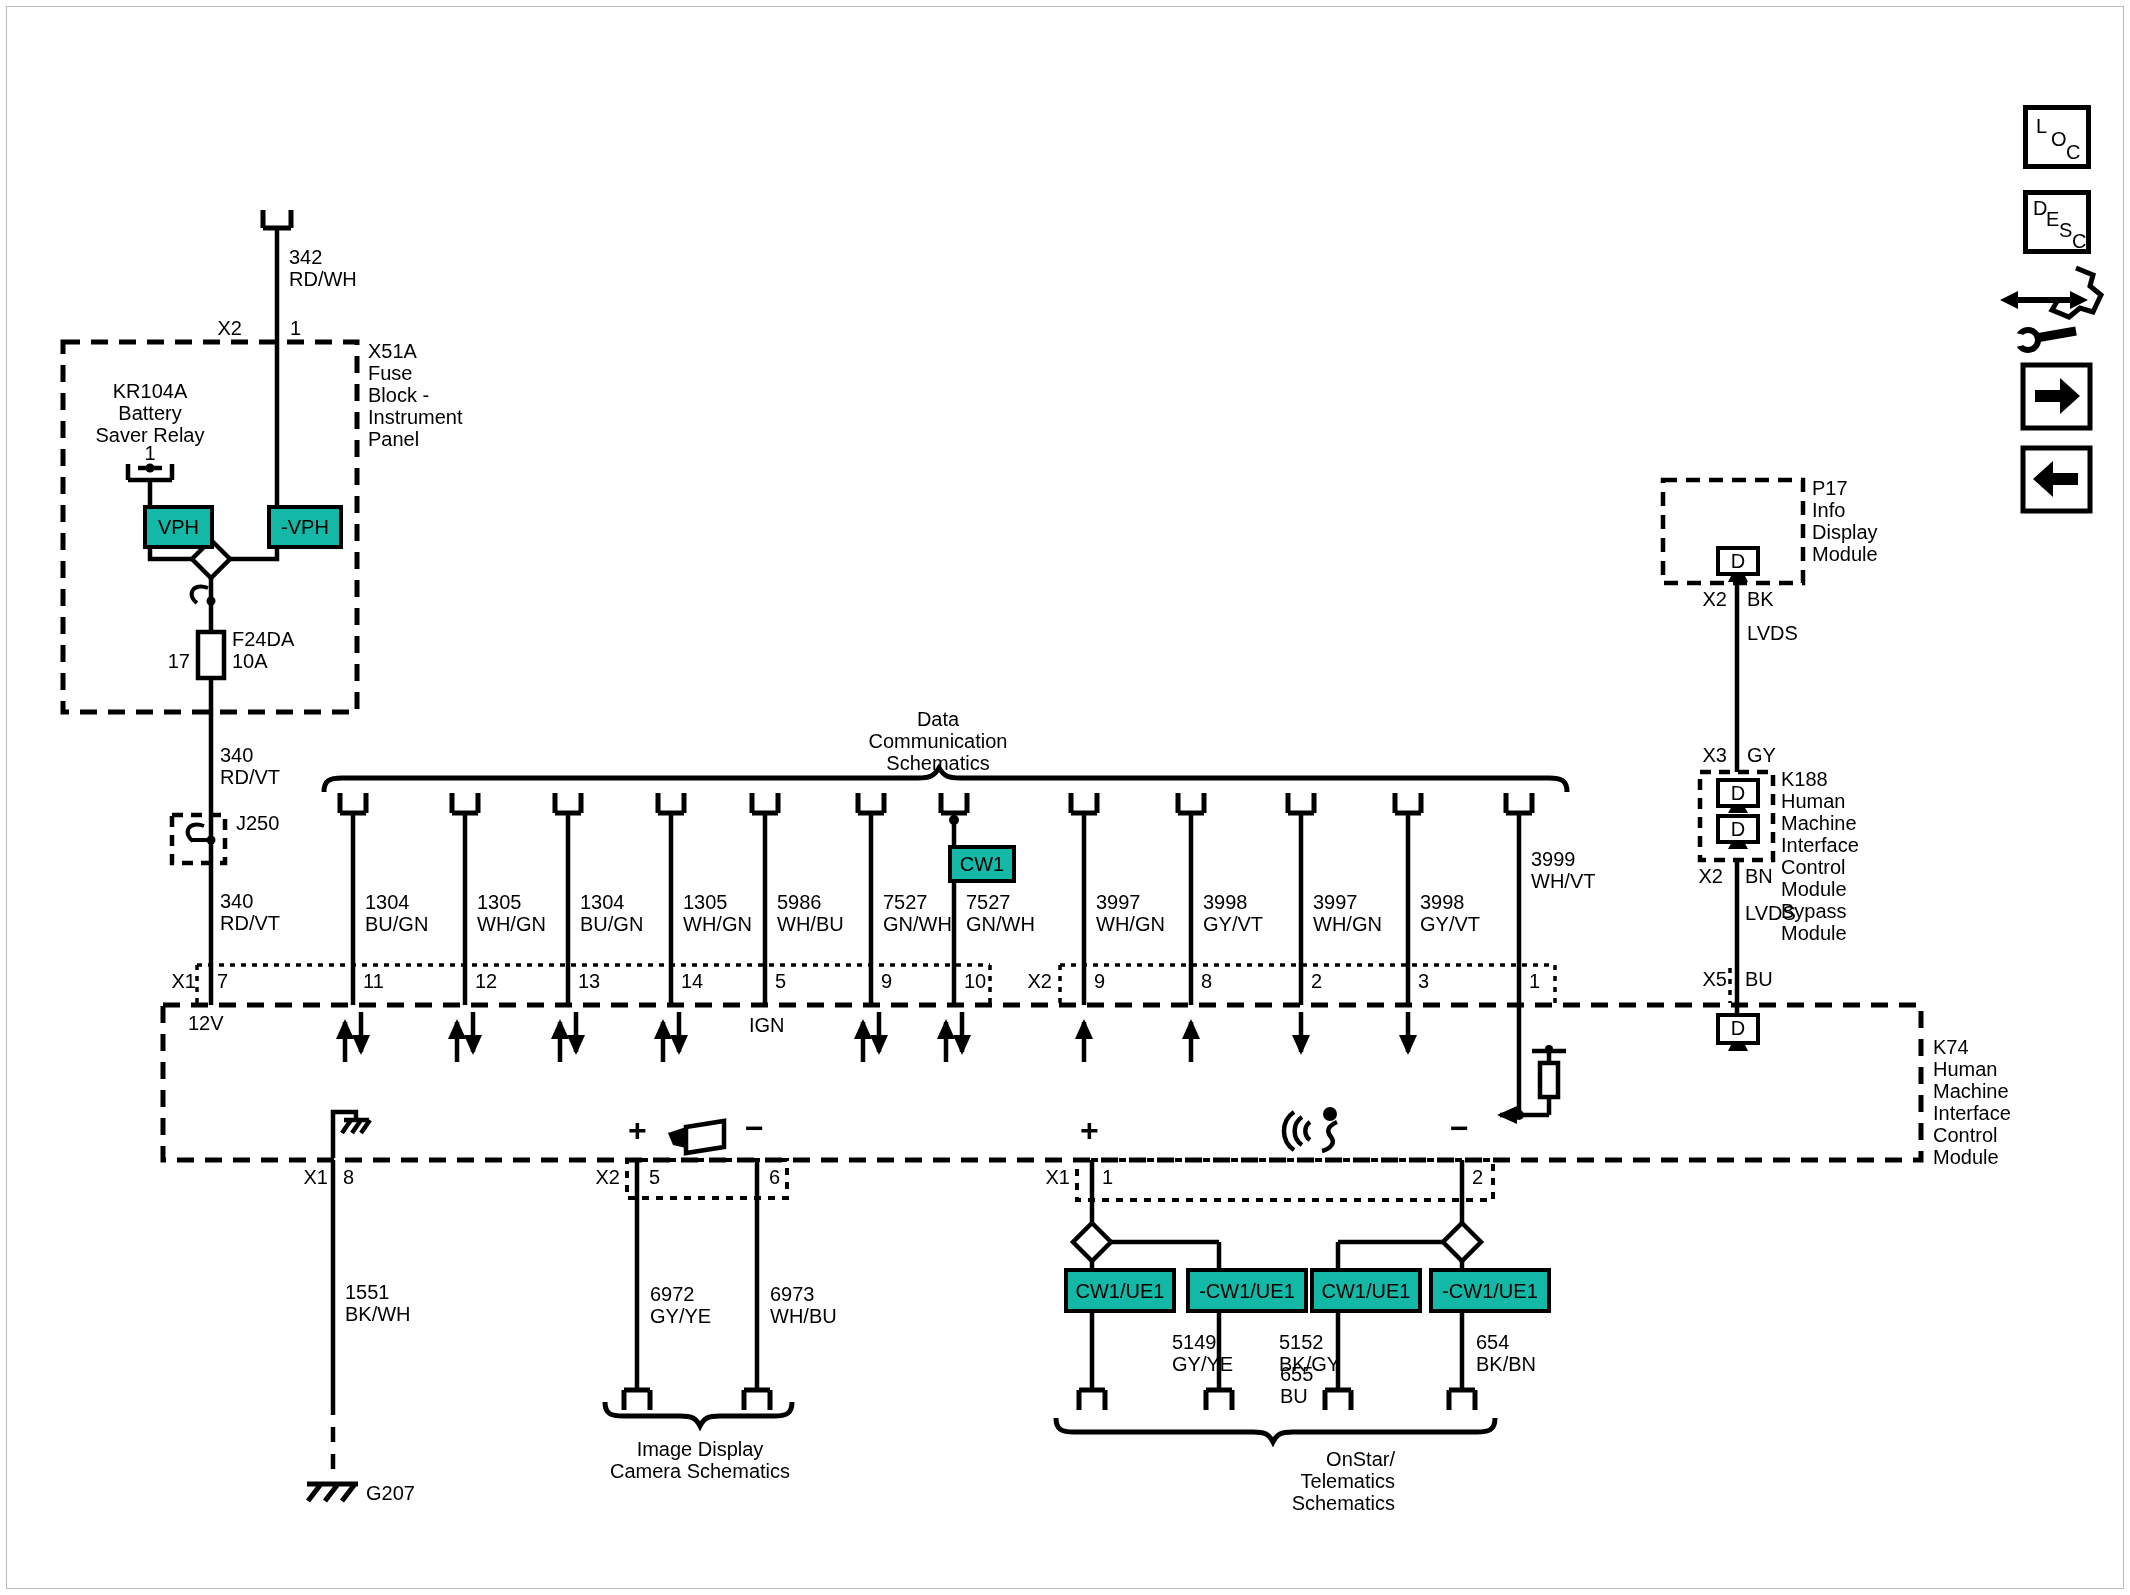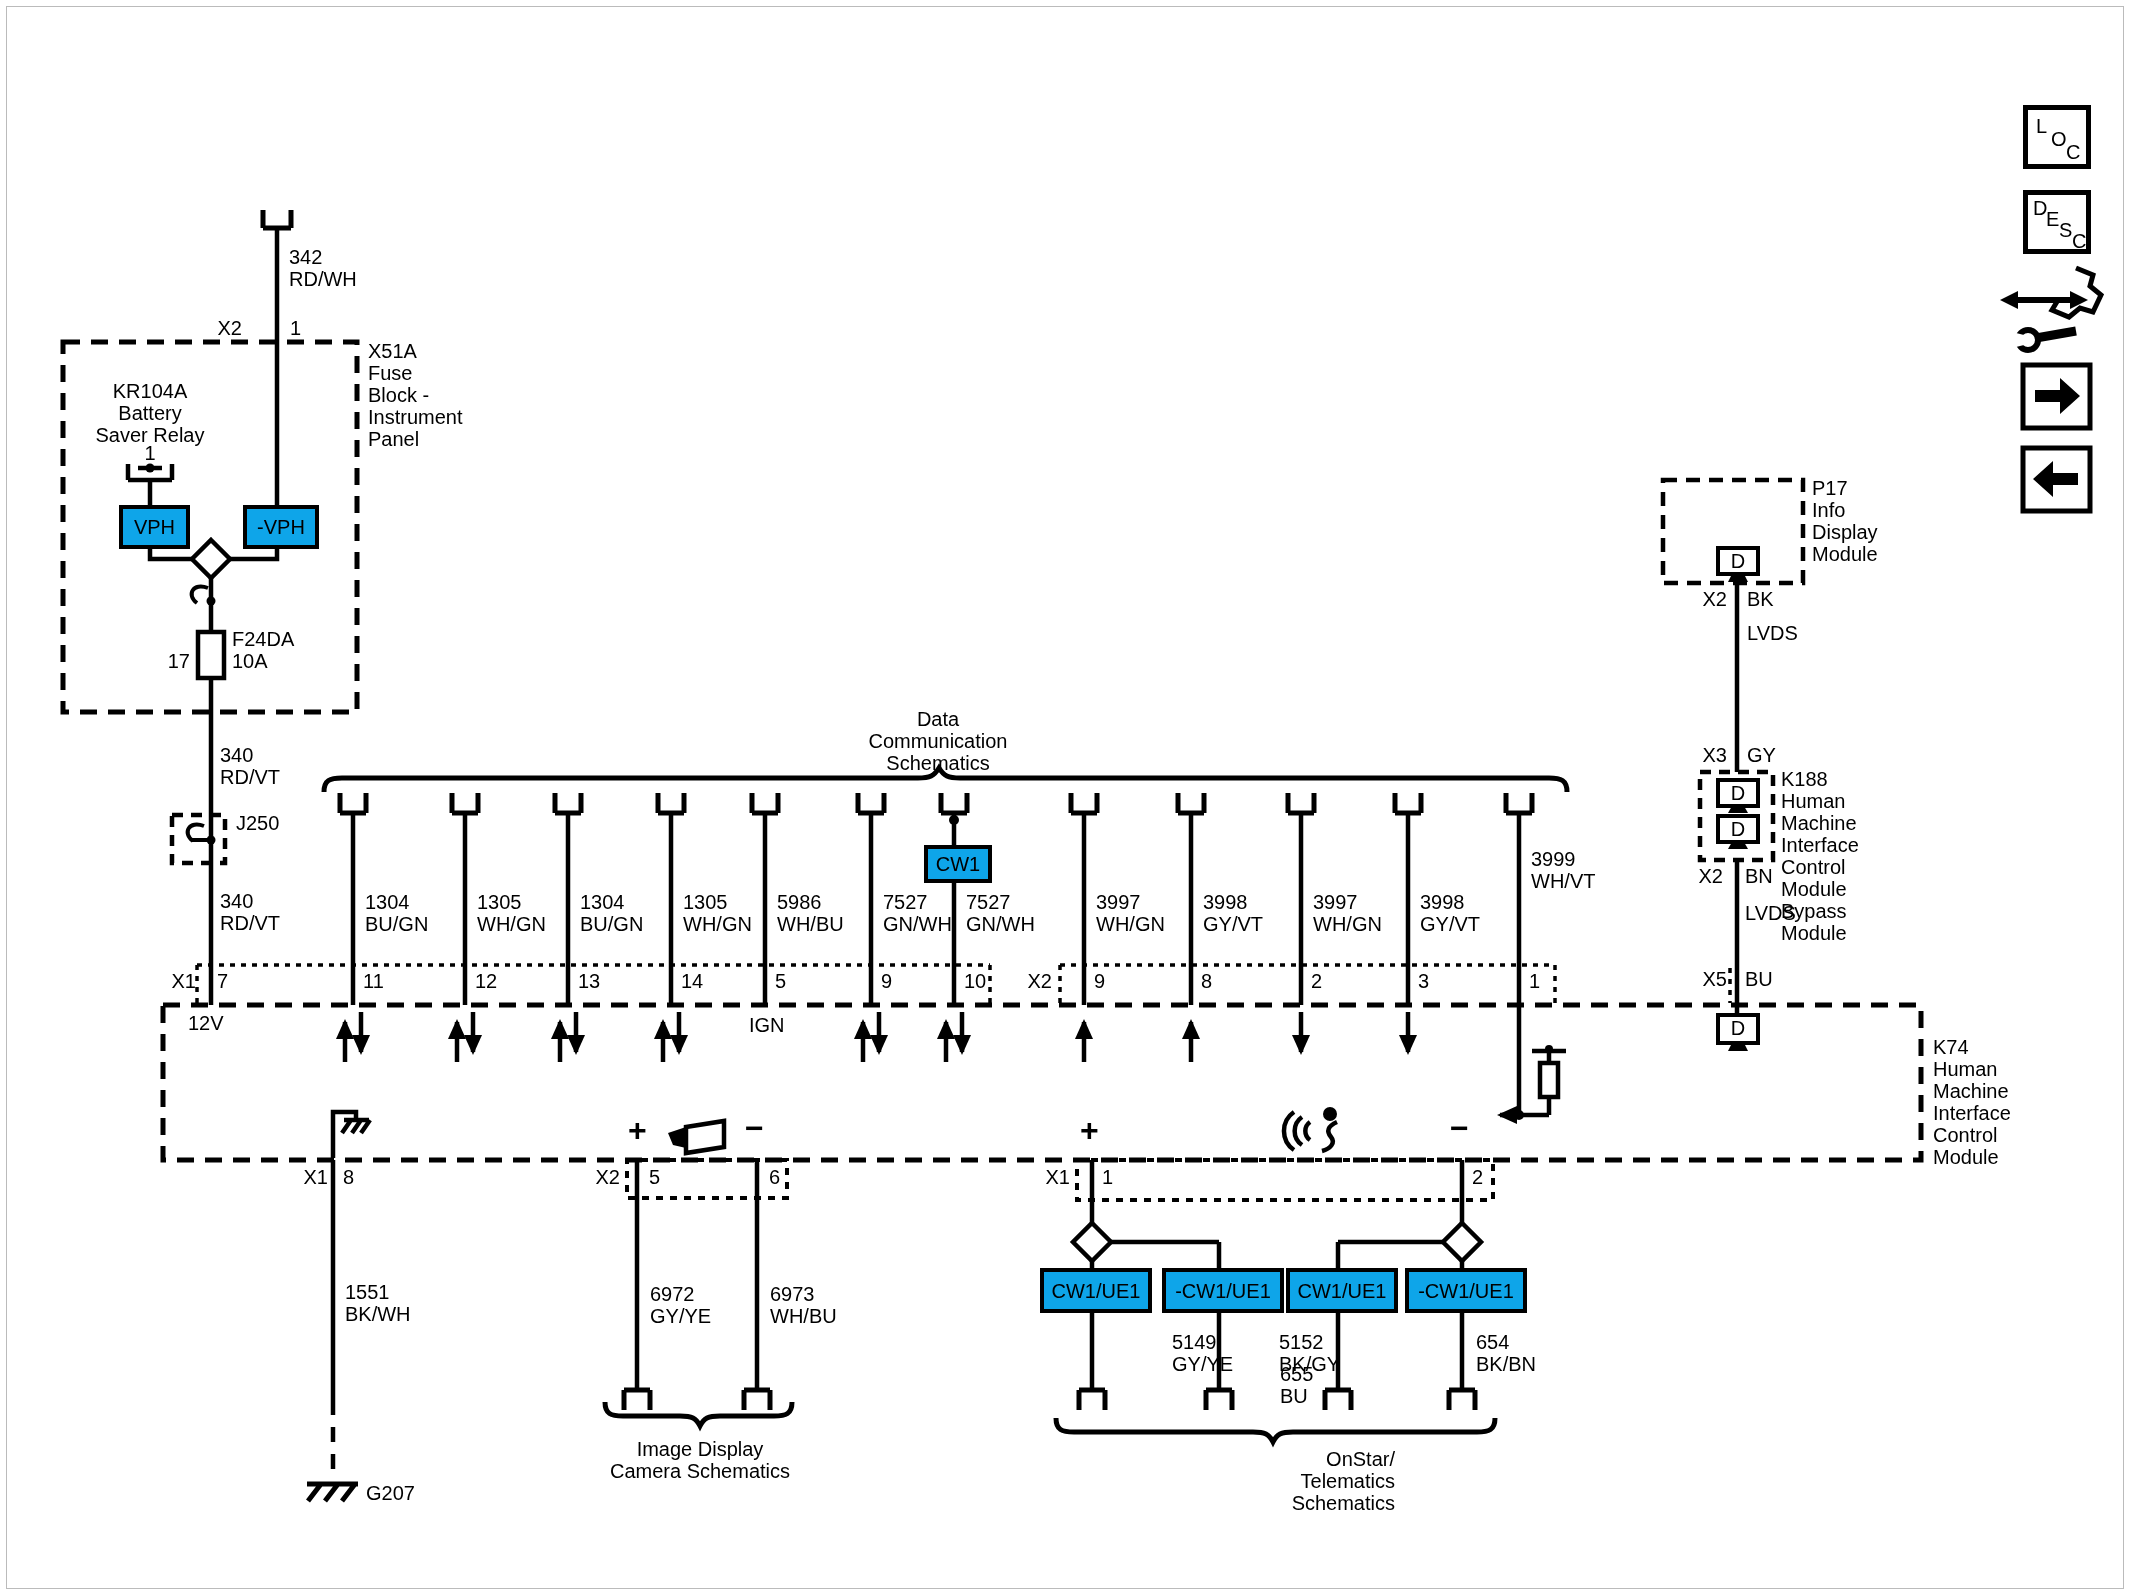--- a/index.html
+++ b/index.html
@@ -4,22 +4,22 @@
 <style>
   html,body{margin:0;padding:0;background:#fff;}
   #canvas{position:relative;width:2130px;height:1595px;background:#fff;overflow:hidden;
           font-family:"Liberation Sans",sans-serif;color:#000;}
   #frame{position:absolute;left:6px;top:6px;right:6px;bottom:6px;border:1px solid #bbb;}
   svg{position:absolute;left:0;top:0;}
   .lbl{position:absolute;font:20px/22px "Liberation Sans",sans-serif;color:#000;white-space:pre-line;}
   .c{text-align:center;}
   .r{text-align:right;width:50px;}
   .sign{position:absolute;font:bold 32px/32px "Liberation Sans",sans-serif;}
-  .boxlbl{position:absolute;background:#0ea5e9;border:4px solid #000;display:flex;align-items:center;
-          justify-content:center;font:20px/20px "Liberation Sans",sans-serif;white-space:nowrap;}
+  .boxlbl{position:absolute;background:#14b8a6;border:4px solid #000;display:flex;align-items:center;
+          justify-content:center;font:20px/20px "Liberation Sans",sans-serif;white-space:nowrap;margin-left:24px;}
   .toolbox{position:absolute;width:58px;height:54px;border:5px solid #000;background:#fff;}
   .toolbox span{position:absolute;font:20px/20px "Liberation Sans",sans-serif;}
 </style>
 </head>
 <body>
 
 <div id="canvas">
 <div id="frame"></div>
 
 <svg width="2130" height="1595" viewBox="0 0 2130 1595">

